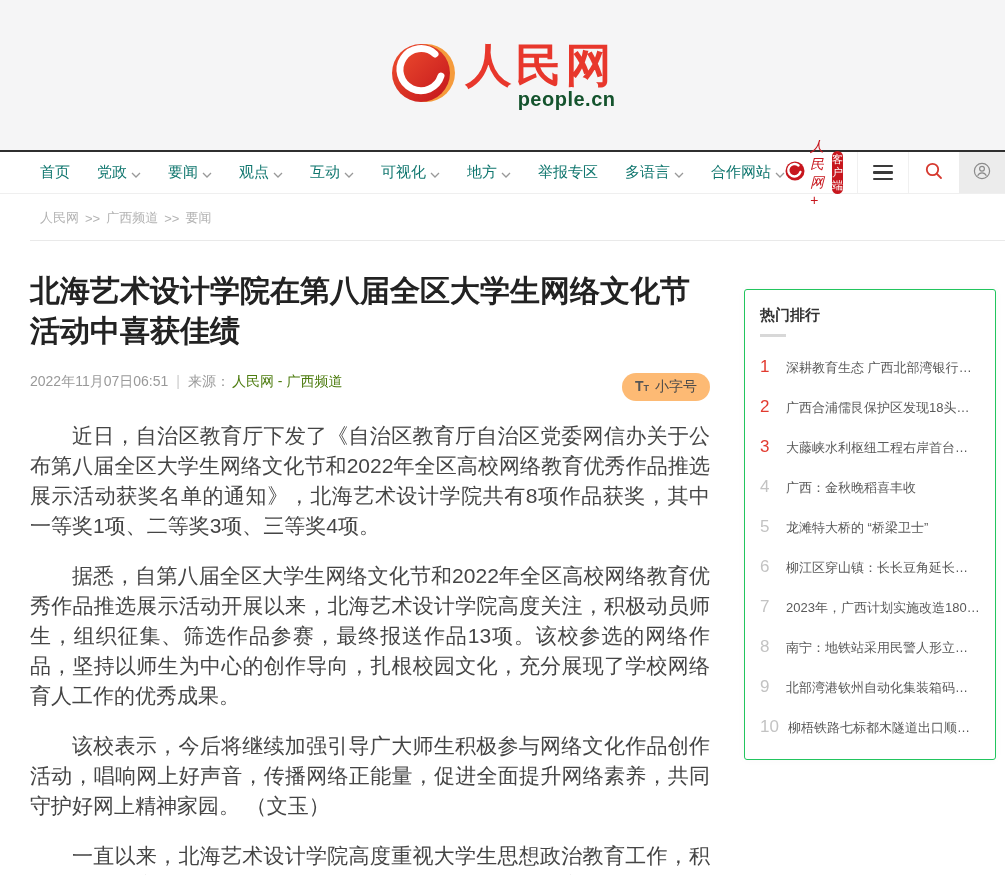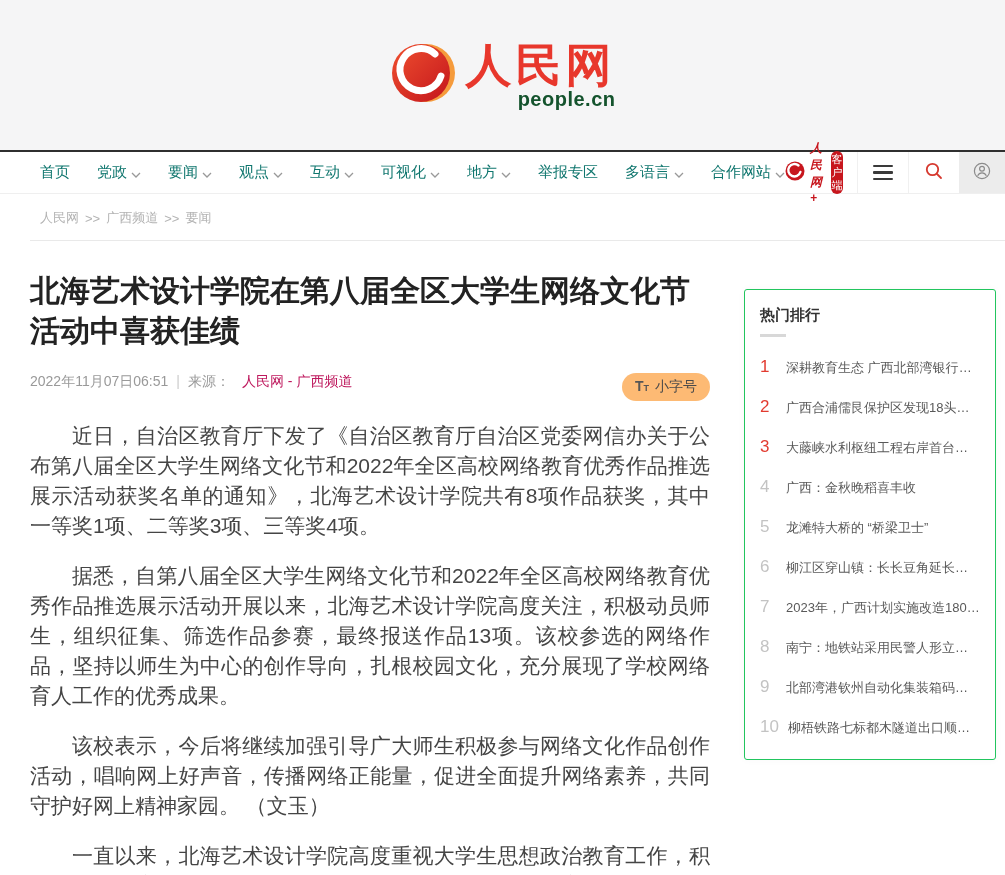--- a/index.html
+++ b/index.html
@@ -12,39 +12,39 @@
   .logo-text { display:flex; flex-direction:column; align-items:flex-end; }
   .logo-cn { color:#e8372c; font-size:46px; font-weight:700; line-height:48px; letter-spacing:4px; }
   .logo-en { color:#14532d; font-size:20px; font-weight:700; line-height:20px; margin-top:0px; letter-spacing:0.5px; }
 
   
   .nav { height:44px; background:#fff; border-top:2px solid #2f2f2f; border-bottom:1px solid #efefef; display:flex; align-items:stretch; padding-left:40px; }
   .nav-items { display:flex; align-items:center; gap:27px; }
   .nav-item { display:flex; align-items:center; gap:4px; font-size:15px; color:#0f766e; cursor:pointer; white-space:nowrap; }
   .nav-right { margin-left:auto; display:flex; align-items:stretch; }
   .app-badge { display:flex; align-items:center; gap:5px; margin-right:14px; cursor:pointer; }
-  .badge-brand { color:#c7161d; font-size:12px; font-weight:700; font-style:italic; letter-spacing:1px; }
+  .badge-brand { color:#c7161d; font-size:14px; font-weight:400; font-style:italic; letter-spacing:1px; }
   .badge-tag { background:#c7161d; color:#fff; font-size:11px; border-radius:9px; padding:2px 0; line-height:13px; }
   .icon-btn { display:flex; align-items:center; justify-content:center; padding:0 15px; cursor:pointer; border-left:1px solid #f0f0f0; }
   .hamburger { display:flex; flex-direction:column; gap:4px; }
   .hamburger span { display:block; width:20px; height:2.5px; background:#3a3a3a; border-radius:1px; }
   .login-btn { background:#ececec; display:flex; align-items:center; gap:5px; padding:0 14px; font-size:15px; color:#333; cursor:pointer; }
 
   
   .breadcrumb { padding:15px 0 13px 40px; font-size:13px; color:#b3b3b3; display:flex; gap:6px; align-items:center; }
   .crumb { cursor:pointer; }
   .content-divider { height:1px; background:#e9e9e9; margin-left:30px; }
 
   
   .main { display:flex; gap:34px; padding:0 3px 0 30px; }
   .article-col { width:680px; flex:0 0 680px; }
   .article-title { margin-top:30px; font-size:30px; line-height:40px; font-weight:600; color:#222; }
   .meta-row { margin-top:22px; display:flex; align-items:flex-start; font-size:14px; color:#999; }
   .meta-sep { margin:0 8px; color:#ccc; }
-  .source-name { color:#be185d; margin-left:12px; cursor:pointer; }
+  .source-name { color:#4d7c0f; margin-left:2px; cursor:pointer; }
   .font-pill { margin-left:auto; background:#fdba74; border-radius:15px; padding:5px 13px; display:flex; align-items:baseline; gap:6px; font-size:14px; color:#4a4a4a; cursor:pointer; }
   .tt-icon { font-weight:700; color:#555; }
   .tt-icon .t-big { font-size:14px; }
   .tt-icon .t-small { font-size:9px; }
   .article-col p { margin-top:20px; font-size:21px; line-height:30px; color:#454545; text-indent:2em; text-align:justify; }
   .editor-note { margin-top:14px; text-align:right; font-size:13px; color:#555; }
 
   
   .hot-box { width:252px; margin-top:48px; align-self:flex-start; border:1px solid #22c55e; border-radius:3px; padding:16px 15px 22px; box-shadow:0 0 8px rgba(0,0,0,0.03); background:#fff; }
   .hot-title { font-size:15px; font-weight:700; color:#333; }

